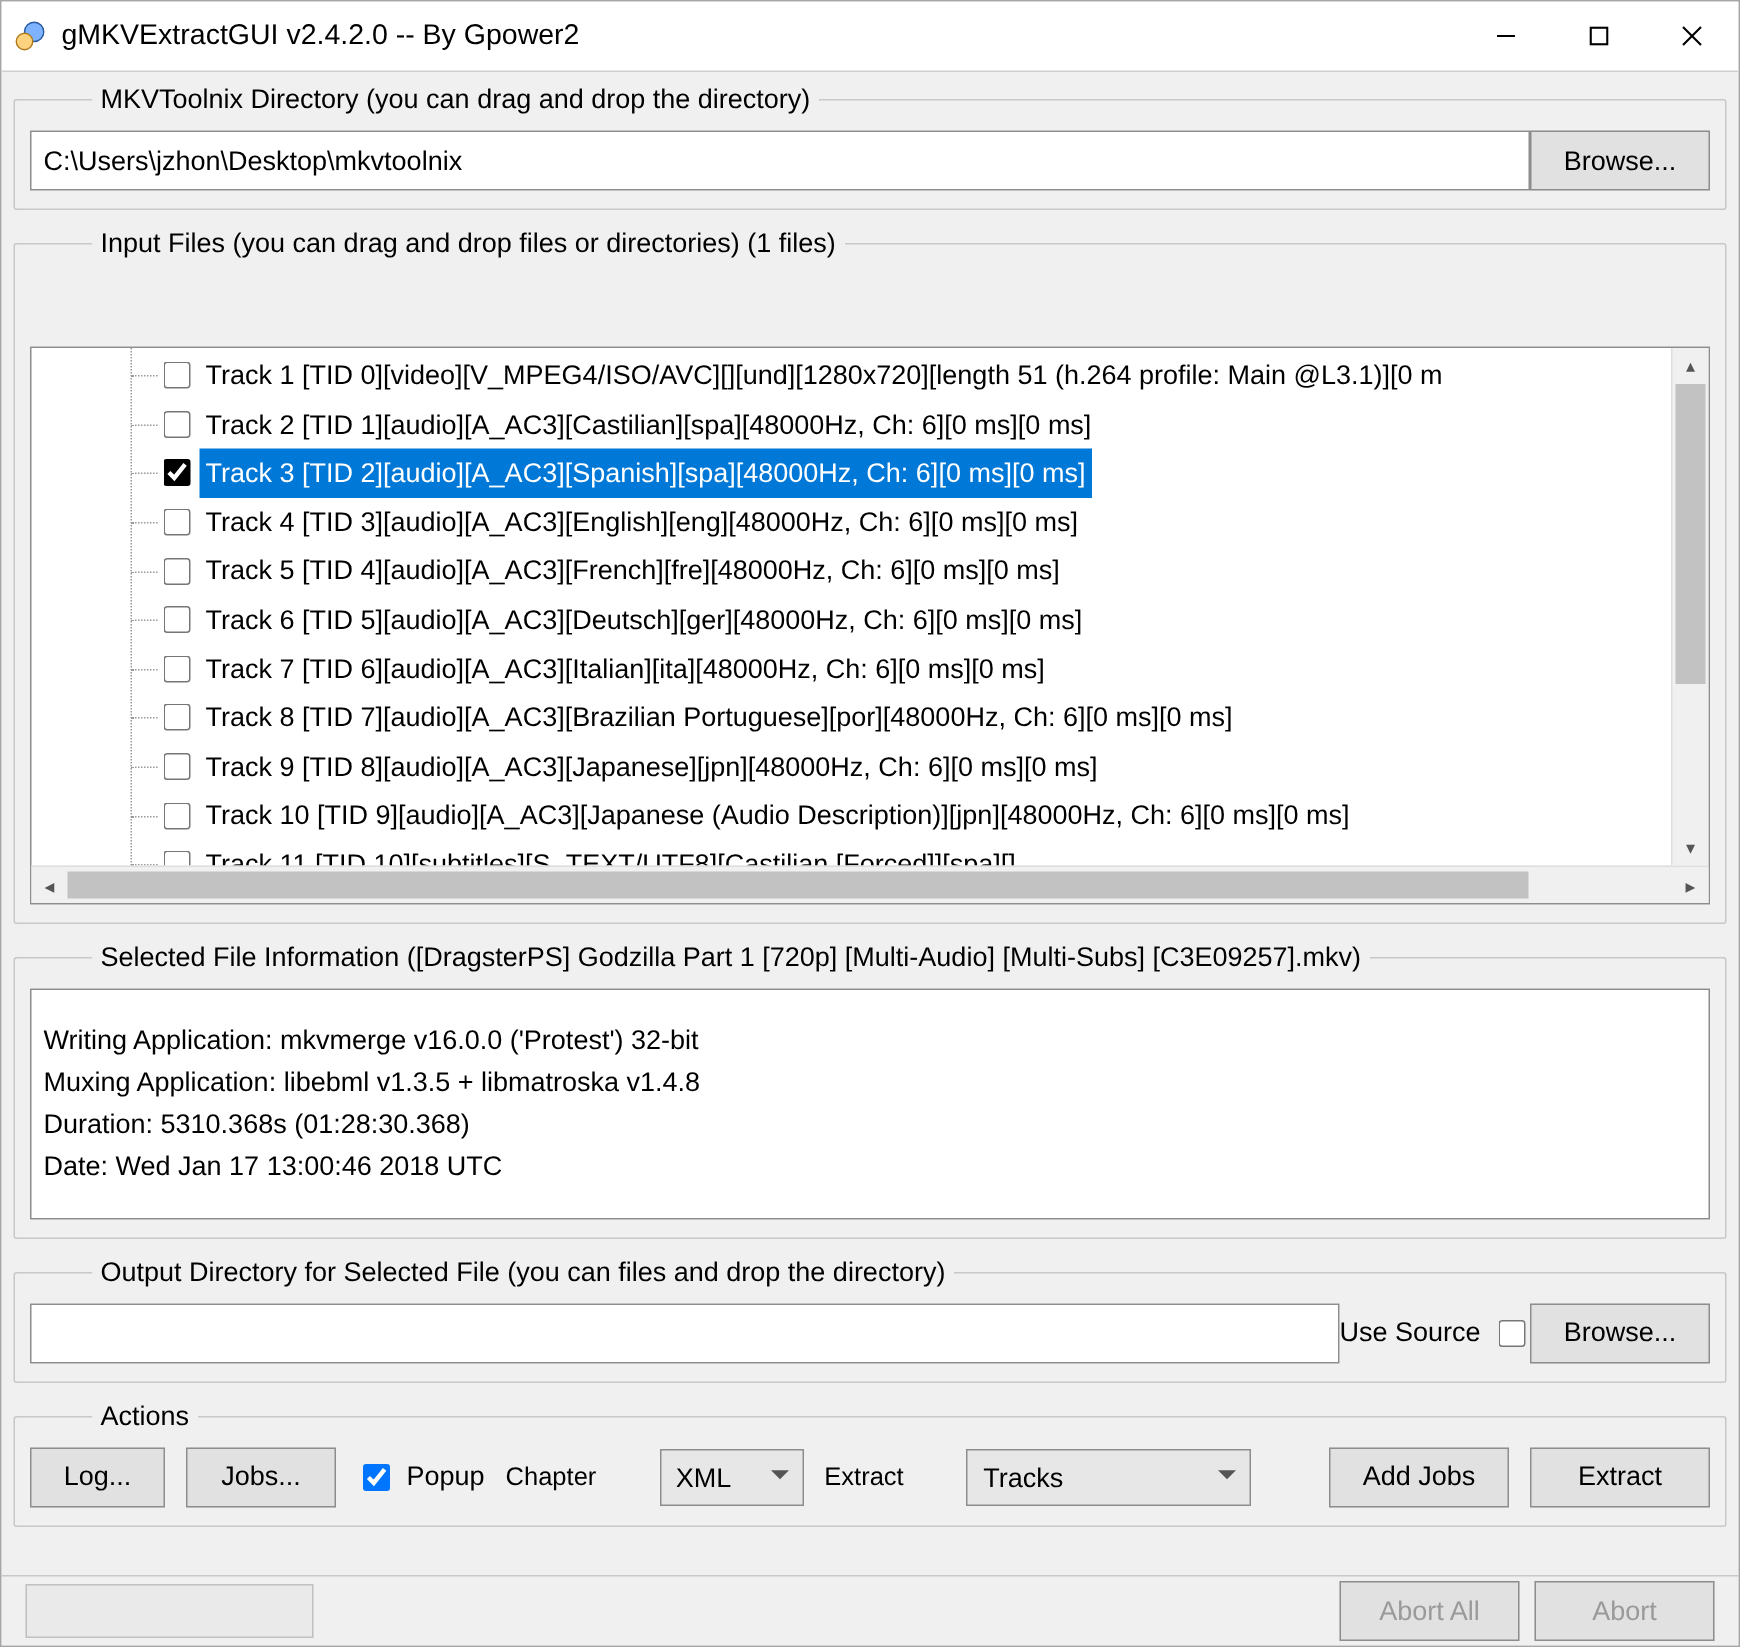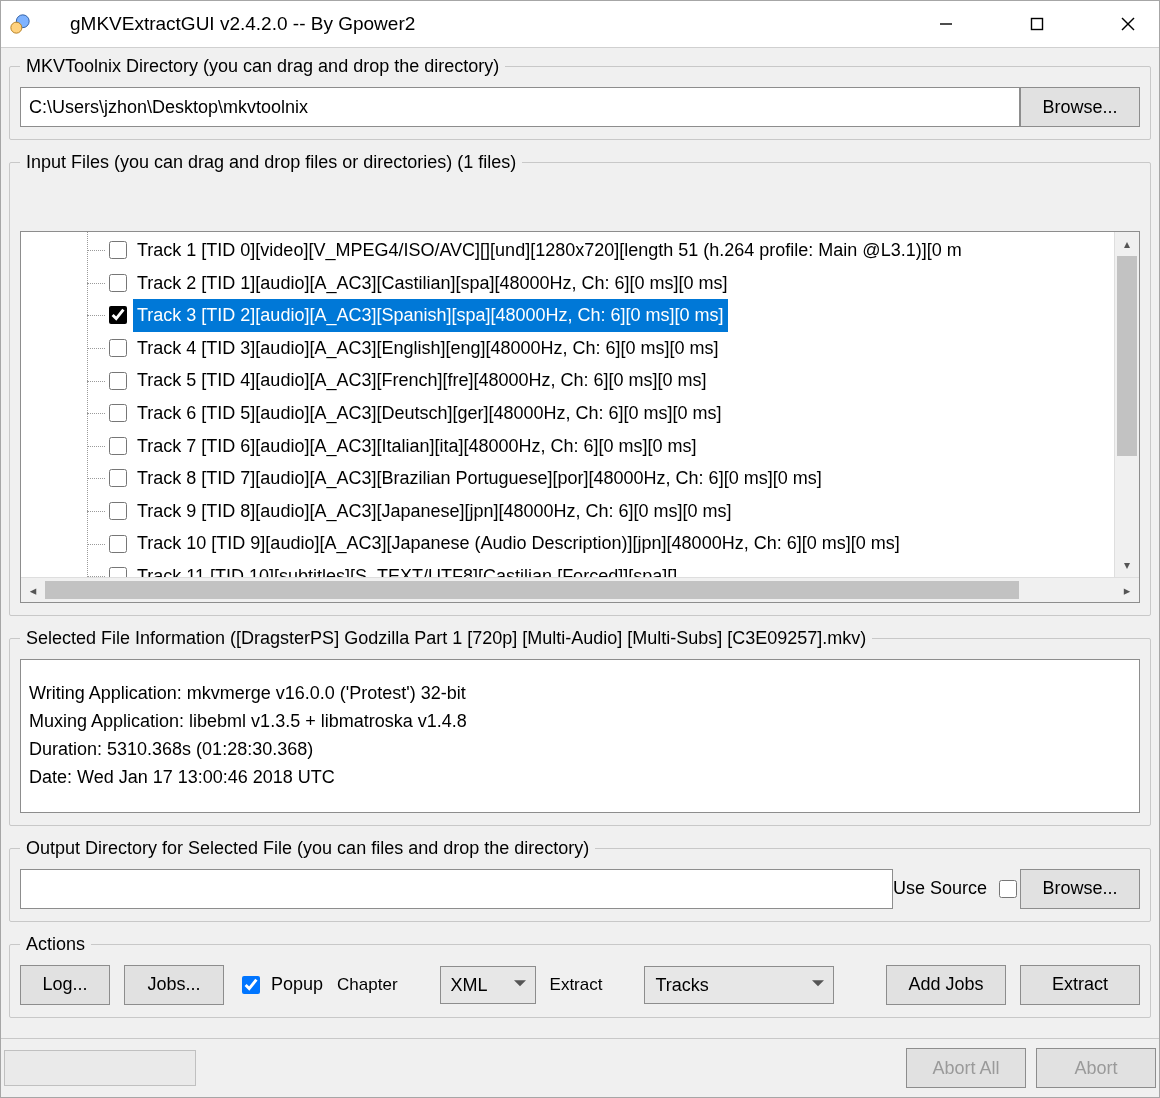--- a/index.html
+++ b/index.html
@@ -21,21 +21,20 @@
     overflow: hidden;
   }
   
   .titlebar {
     background: #ffffff;
     height: 46px;
     display: flex;
     align-items: center;
     padding-left: 8px;
     border-bottom: 1px solid #d0d0d0;
-    gap: 29px;
   }
   .titlebar .app-icon {
     width: 22px; height: 22px;
     margin-right: 10px;
     position: relative;
   }
   .titlebar .app-icon svg { width:100%; height:100%; }
   .titlebar .title {
     flex: 1;
     font-size: 19px;
@@ -63,20 +62,21 @@
     border: 1px solid #c8c8c8;
     border-radius: 2px;
     margin: 4px 0 8px 0;
     padding: 10px 10px 12px 10px;
     background: #f0f0f0;
   }
   fieldset.group > legend {
     padding: 0 6px;
     font-size: 18px;
     color: #000;
+    margin-left: 41px;
   }
   .row { display: flex; align-items: center; gap: 0; }
   input.tx {
     flex: 1;
     height: 40px;
     background: #ffffff;
     border: 1px solid #8d8d8d;
     padding: 2px 8px;
     font-size: 18px;
     font-family: inherit;
@@ -207,26 +207,26 @@
   }
   .sel-wrap { position:relative; display:inline-block;margin-left:28px; }
   .sel-wrap::after {
     content:"";
     position:absolute; right:10px; top:50%; transform:translateY(-40%);
     border:6px solid transparent; border-top-color:#555;
     pointer-events:none;
   }
   
   .status {
-    height:59px;
+    height:47px;
     border-top:1px solid #c8c8c8;
     background:#f0f0f0;
     display:flex;
     align-items:center;
-    padding:8px 3px;
+    padding:8px 16px;
     gap:10px;
     box-sizing:border-box;
   }
   .progress-well {
     width:190px; height:34px;
     background:#eaeaea;
     border:1px solid #c0c0c0;
   }
   .spacer { flex:1; }
 </style>

